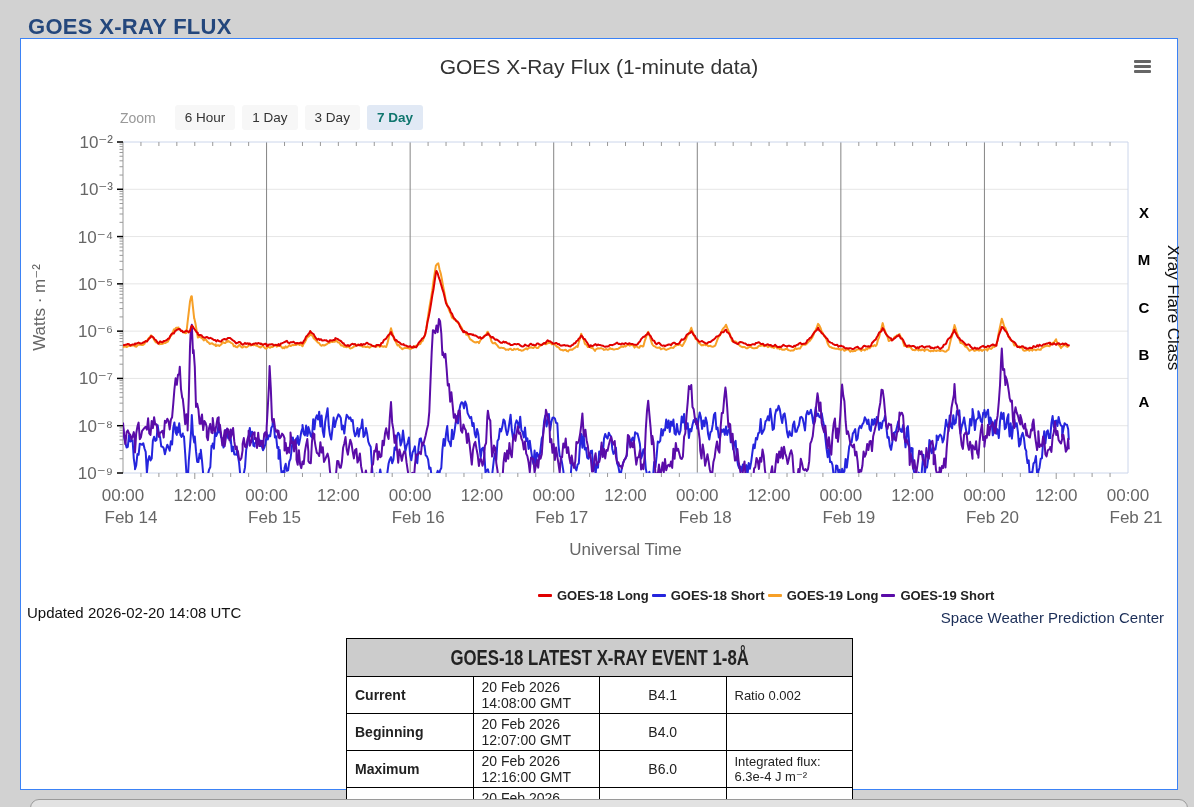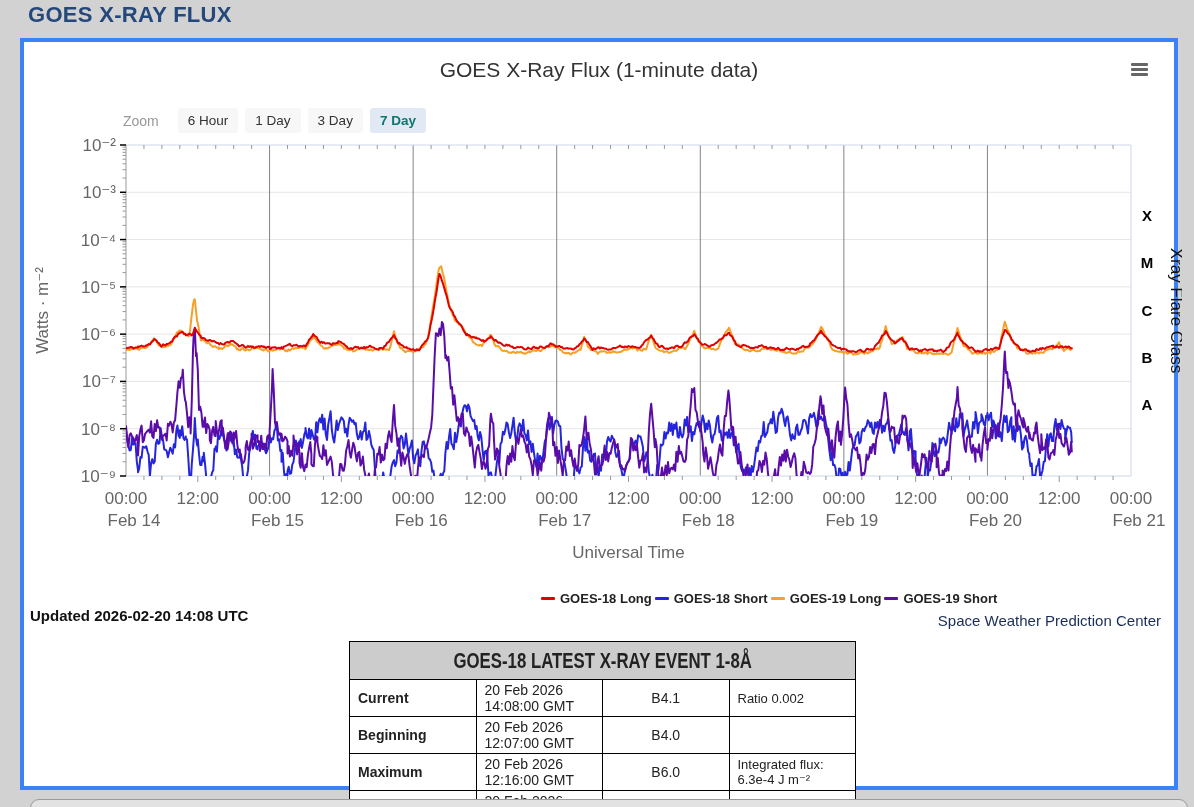--- a/index.html
+++ b/index.html
@@ -2,26 +2,26 @@
 <html><head>
 <meta charset="utf-8">
 <style>
   html,body{margin:0;padding:0;}
   body{
     width:1194px;height:807px;position:relative;overflow:hidden;
     background:#d2d2d2;
     font-family:"Liberation Sans","DejaVu Sans",sans-serif;
   }
   .page-header{
-    position:absolute;left:28px;top:2px;
+    position:absolute;left:28px;top:14px;
     font-size:22px;font-weight:bold;color:#24477c;letter-spacing:.3px;
   }
   .panel{
     position:absolute;left:20px;top:38px;width:1158px;height:752px;
-    background:#ffffff;border:4px solid #3b82f6;box-sizing:border-box;
+    background:#ffffff;border:1px solid #3b82f6;box-sizing:border-box;
   }
   .chart-title{
     position:absolute;top:16px;left:0;width:100%;text-align:center;
     font-size:21px;color:#333;
   }
   .menu-btn{
     position:absolute;top:21px;right:26px;width:17px;height:13px;cursor:pointer;
     display:flex;flex-direction:column;justify-content:space-between;
   }
   .menu-btn span{display:block;height:3px;background:#666;border-radius:1px;}
@@ -37,21 +37,21 @@
   }
   .zoom-btn.selected{background:#e1e9f5;color:#0f766e;font-weight:bold;}
   #chart{position:absolute;left:0;top:95px;}
   .legend-row{
     position:absolute;top:549px;left:517px;display:flex;gap:3px;align-items:flex-start;
   }
   .legend-item{display:flex;align-items:center;gap:5px;cursor:pointer;}
   .legend-dash{width:14px;height:3px;border-radius:1px;}
   .legend-text{font-size:13px;font-weight:bold;color:#222;}
   .updated-text{
-    position:absolute;left:6px;top:565px;font-size:15px;font-weight:bold;color:#111;
+    position:absolute;left:6px;top:565px;font-size:15px;font-weight:normal;color:#111;
   }
   .credit-text{
     position:absolute;right:13px;top:570px;font-size:15px;color:#1a2d57;cursor:pointer;
   }
   .event-table{
     position:absolute;left:325px;top:599px;width:507px;
     border-collapse:collapse;table-layout:fixed;
     font-size:14px;color:#222;
   }
   .event-table th,.event-table td{

